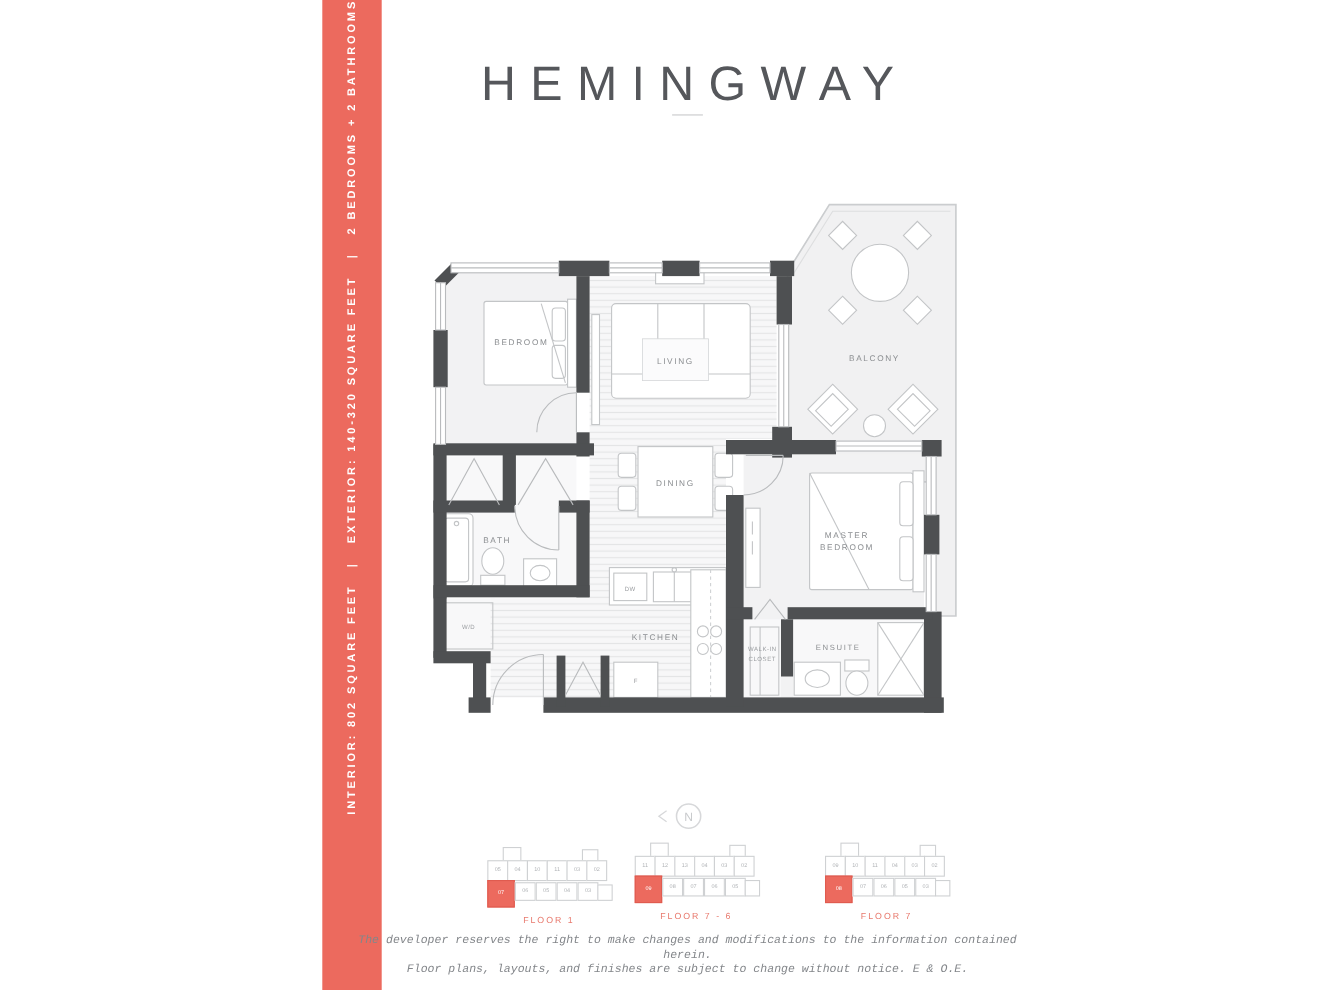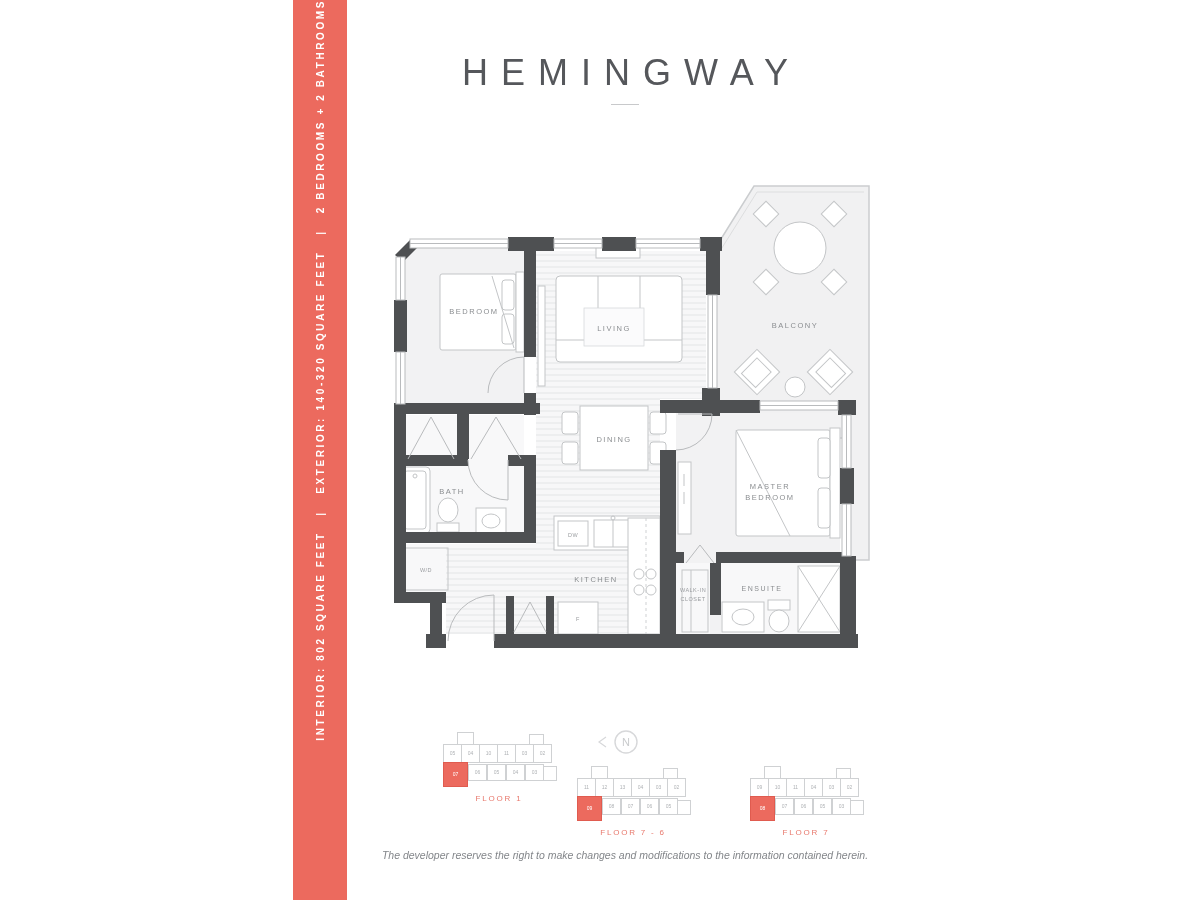--- a/index.html
+++ b/index.html
@@ -10,40 +10,40 @@
   .accent-bar{position:absolute;left:293px;top:0;width:54px;height:900px;background:#ec6a5e;}
   .bar-text{position:absolute;left:293px;top:40px;width:54px;height:660px;
             display:flex;align-items:center;justify-content:center;}
   .bar-text-inner{writing-mode:vertical-rl;transform:rotate(180deg);
             color:#ffffff;font-size:10px;font-weight:bold;letter-spacing:2.6px;
             white-space:nowrap;}
   .bar-sep{padding:16px 0;opacity:.9;}
 
   
   .page-title{position:absolute;top:52px;left:625px;transform:translateX(-50%);
-              font-size:36px;font-weight:400;letter-spacing:13px;padding-left:13px;
+              font-size:44px;font-weight:400;letter-spacing:13px;padding-left:13px;
               color:#55575b;white-space:nowrap;}
   .title-rule{position:absolute;top:104px;left:625px;width:28px;border-top:1.5px solid #c8c9cb;
               transform:translateX(-50%);}
 
   .plan-svg{position:absolute;left:385px;top:175px;}
 
   
   .keyplan{position:absolute;width:116px;height:58px;}
   .kp-units{position:absolute;left:0;top:0;width:116px;height:58px;}
   .kp-unit{position:absolute;border:1px solid #cfd1d3;background:#ffffff;color:#b0b3b6;
            font-size:5px;line-height:1;display:flex;align-items:center;justify-content:center;}
   .kp-unit.hl{background:#ec6a5e;border-color:#e05b4f;color:#ffffff;}
   .kp-label{position:absolute;top:62px;left:50%;transform:translateX(-50%);
             font-size:8px;letter-spacing:1.8px;color:#e8796d;white-space:nowrap;}
 
   .compass{position:absolute;left:596px;top:728px;}
 
   .disclaimer{position:absolute;top:849px;left:625px;transform:translateX(-50%);
-              width:640px;text-align:center;font-family:Liberation Sans, sans-serif;font-style:italic;
+              width:640px;text-align:center;font-family:Liberation Mono, monospace;font-style:italic;
               color:#83868a;font-size:10.5px;line-height:13.5px;}
 
   
   .wall{fill:#4e5052;stroke:none;}
   .furn{fill:#ffffff;stroke:#c3c5c7;stroke-width:1;}
   .thin{fill:none;stroke:#c3c5c7;stroke-width:1;}
   .arc{fill:none;stroke:#b9bbbd;stroke-width:1;}
   .win{fill:#ffffff;stroke:#b9bbbd;stroke-width:1;}
   .winline{stroke:#b9bbbd;stroke-width:1;}
   .roomlabel{fill:#8b8e91;font-family:"Liberation Sans",sans-serif;font-size:7.5px;
@@ -269,21 +269,21 @@
   <text x="573" y="537" class="tinylabel">DW</text>
   <text x="578" y="621" class="tinylabel">F</text>
 </svg>
 
 <svg class="compass" width="46" height="28">
   <path d="M10,9 L3,14 L10,19" fill="none" stroke="#d7d8da" stroke-width="1.2"></path>
   <circle cx="30" cy="14" r="11" fill="none" stroke="#d7d8da" stroke-width="1.4"></circle>
   <text x="30" y="18" text-anchor="middle" font-size="11" fill="#c9cbcd" font-family="Liberation Sans, sans-serif">N</text>
 </svg>
 
-<div class="keyplan" style="left:441px;top:732px">
+<div class="keyplan" style="left:441px;top:770px">
   <div class="kp-units">
       <div class="kp-unit" style="left: 16px; top: 0px; width: 15px; height: 12px;"></div>
       <div class="kp-unit" style="left: 88px; top: 2px; width: 13px; height: 10px;"></div>
       <div class="kp-unit" style="left: 2px; top: 12px; width: 17px; height: 17px;">05</div>
       <div class="kp-unit" style="left: 20px; top: 12px; width: 17px; height: 17px;">04</div>
       <div class="kp-unit" style="left: 38px; top: 12px; width: 17px; height: 17px;">10</div>
       <div class="kp-unit" style="left: 56px; top: 12px; width: 17px; height: 17px;">11</div>
       <div class="kp-unit" style="left: 74px; top: 12px; width: 17px; height: 17px;">03</div>
       <div class="kp-unit" style="left: 92px; top: 12px; width: 17px; height: 17px;">02</div>
       <div class="kp-unit hl" style="left: 2px; top: 30px; width: 23px; height: 23px;">07</div>
@@ -329,13 +329,14 @@
       <div class="kp-unit" style="left: 46px; top: 32px; width: 17px; height: 15px;">06</div>
       <div class="kp-unit" style="left: 65px; top: 32px; width: 17px; height: 15px;">05</div>
       <div class="kp-unit" style="left: 84px; top: 32px; width: 17px; height: 15px;">03</div>
       <div class="kp-unit" style="left: 102px; top: 34px; width: 12px; height: 13px;"></div>
     </div>
   <div class="kp-label">FLOOR 7</div>
 </div>
 
 <div class="disclaimer">
   <div>The developer reserves the right to make changes and modifications to the information contained herein.</div>
+  <div>Floor plans, layouts, and finishes are subject to change without notice. E &amp; O.E.</div>
 </div>
 
 </body></html>

